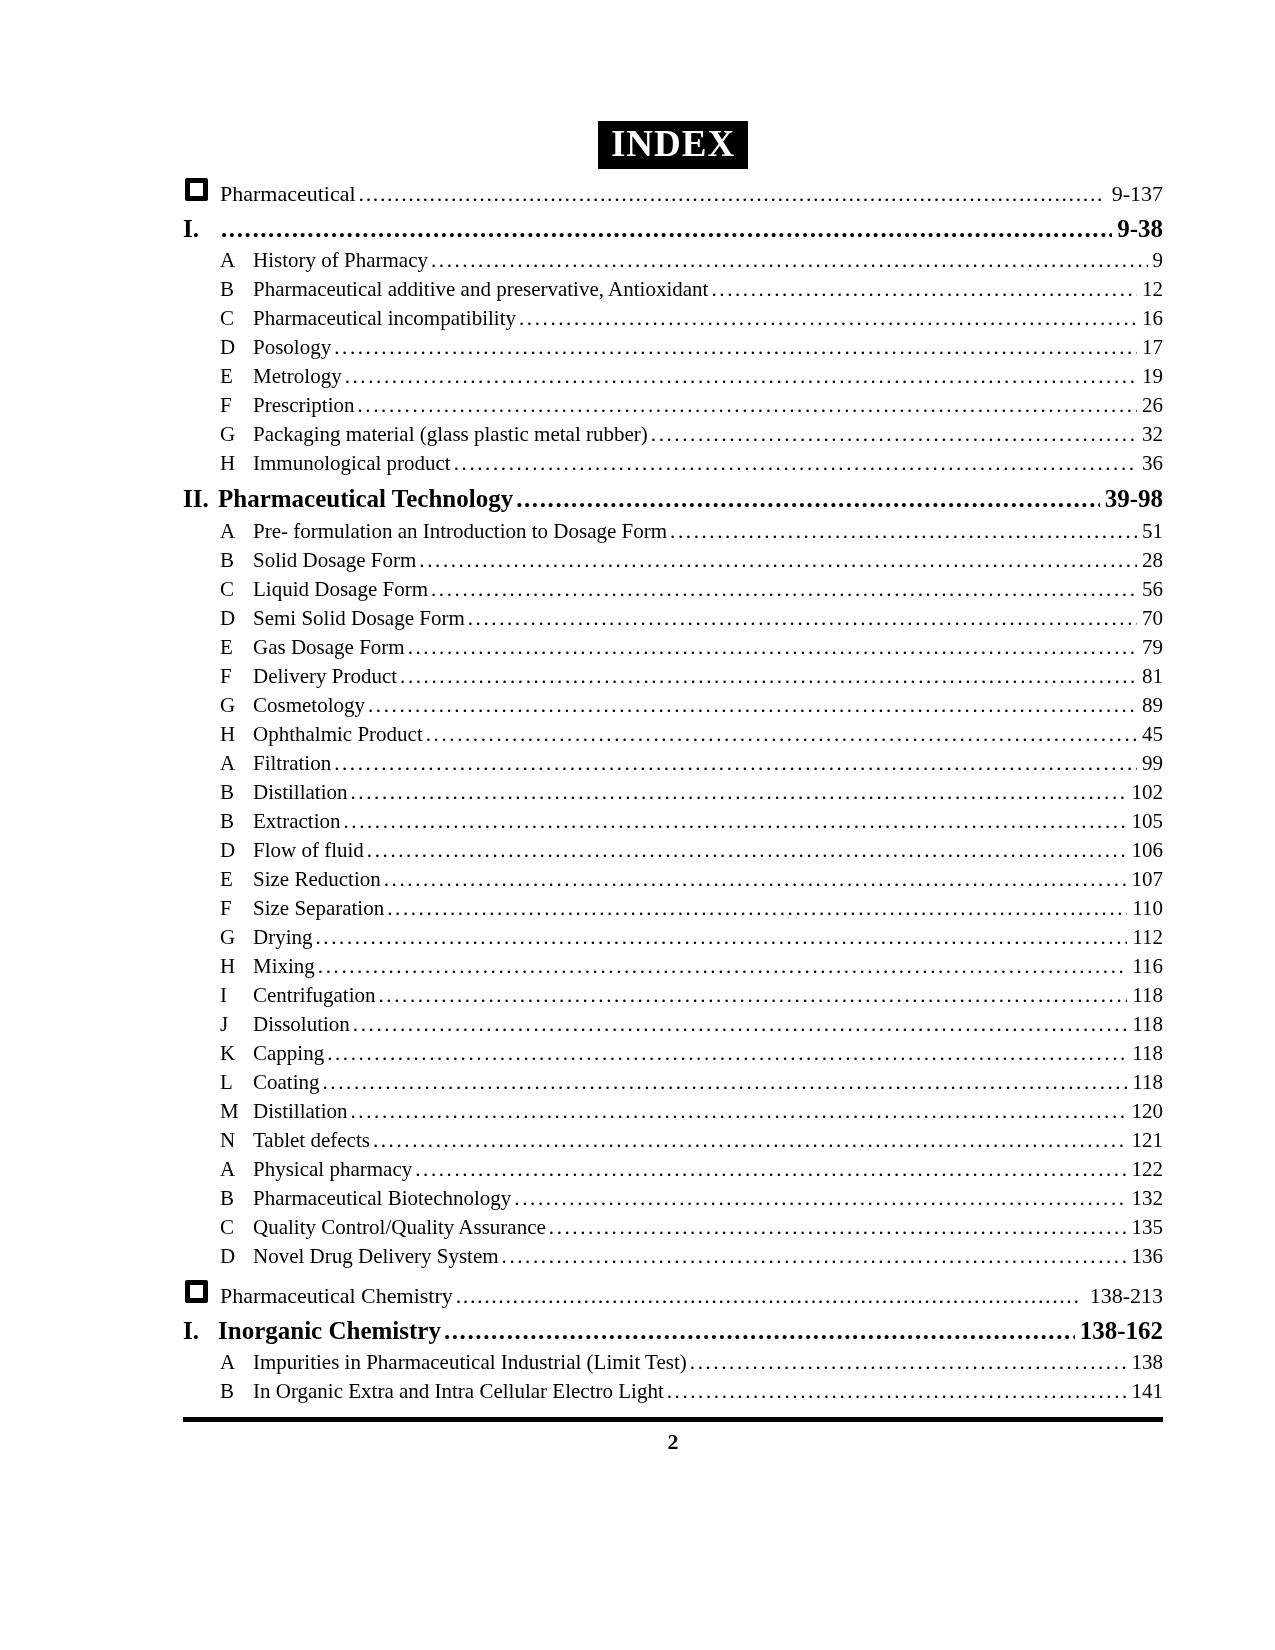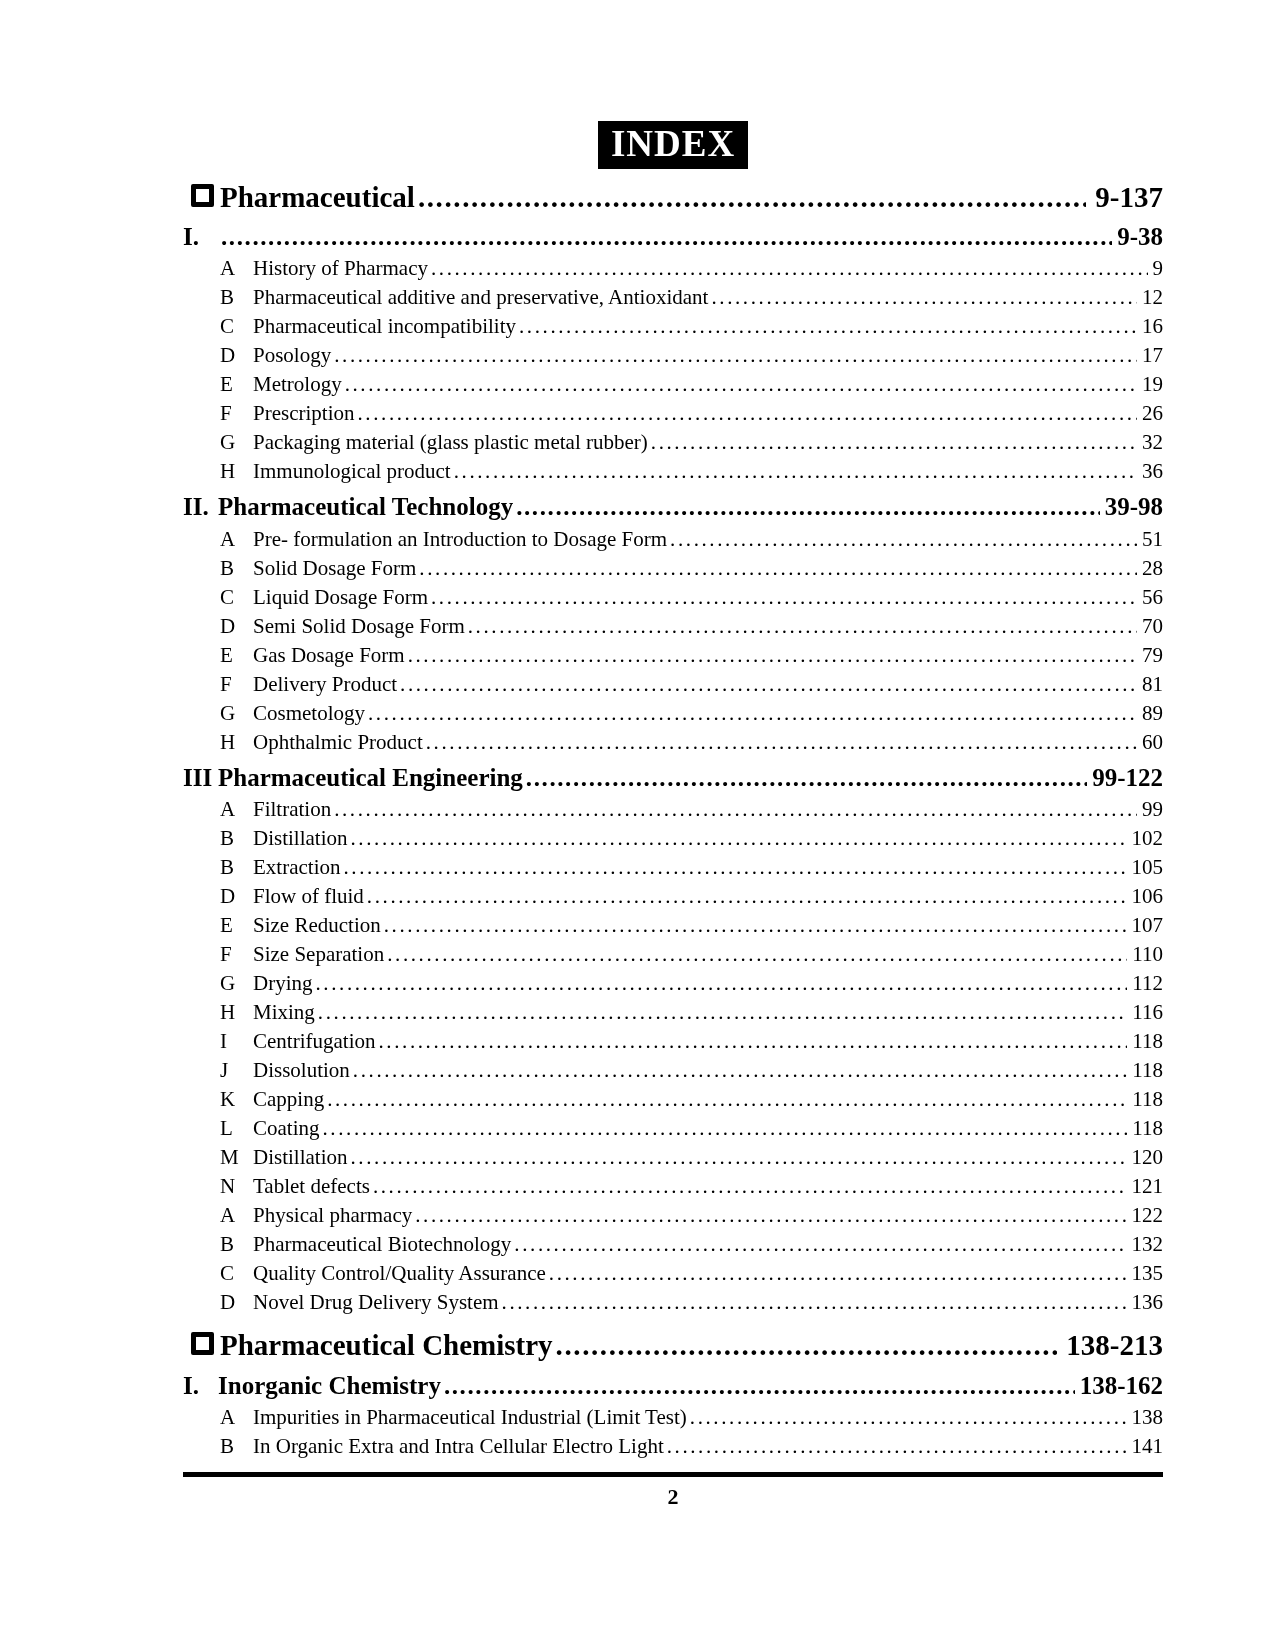--- a/index.html
+++ b/index.html
@@ -29,21 +29,21 @@
     display: inline-block;
     background: #000;
     color: #fff;
     font-weight: 700;
     font-size: 37px;
     line-height: 1.18;
     padding: 1px 13px 3px 13px;
     letter-spacing: 1px;
   }
   .row { display: flex; align-items: baseline; }
-  .row.part    { font-size: 29px; font-weight: 700; line-height: 1.32; margin-top: 9px; text-align: center; }
+  .row.part    { font-size: 22px; font-weight: 400; line-height: 1.32; margin-top: 9px; }
   .row.chapter { font-size: 25px; font-weight: 700; line-height: 1.38; margin-top: 4px; }
   .row.entry   { font-size: 21px; font-weight: 400; line-height: 29px; }
 
   .marker { flex: 0 0 auto; white-space: nowrap; }
   .part .marker    { width: 37px; }
   .chapter .marker { width: 35px; }
   .entry .marker   { width: 33px; margin-left: 37px; }
 
   .checkbox-icon {
     display: inline-block;
@@ -251,30 +251,21 @@
     <span class="leader"></span>
     <span class="pages">89</span>
   </div>
         <div class="row entry">
     <span class="marker">
       
       <span class="marker-text">H</span>
     </span>
     <span class="label">Ophthalmic Product</span>
     <span class="leader"></span>
-    <span class="pages">60</span>
-  </div>
-        <div class="row chapter">
-    <span class="marker">
-      
-      <span class="marker-text">III</span>
-    </span>
-    <span class="label">Pharmaceutical Engineering</span>
-    <span class="leader"></span>
-    <span class="pages">99-122</span>
+    <span class="pages">45</span>
   </div>
         <div class="row entry">
     <span class="marker">
       
       <span class="marker-text">A</span>
     </span>
     <span class="label">Filtration</span>
     <span class="leader"></span>
     <span class="pages">99</span>
   </div>

